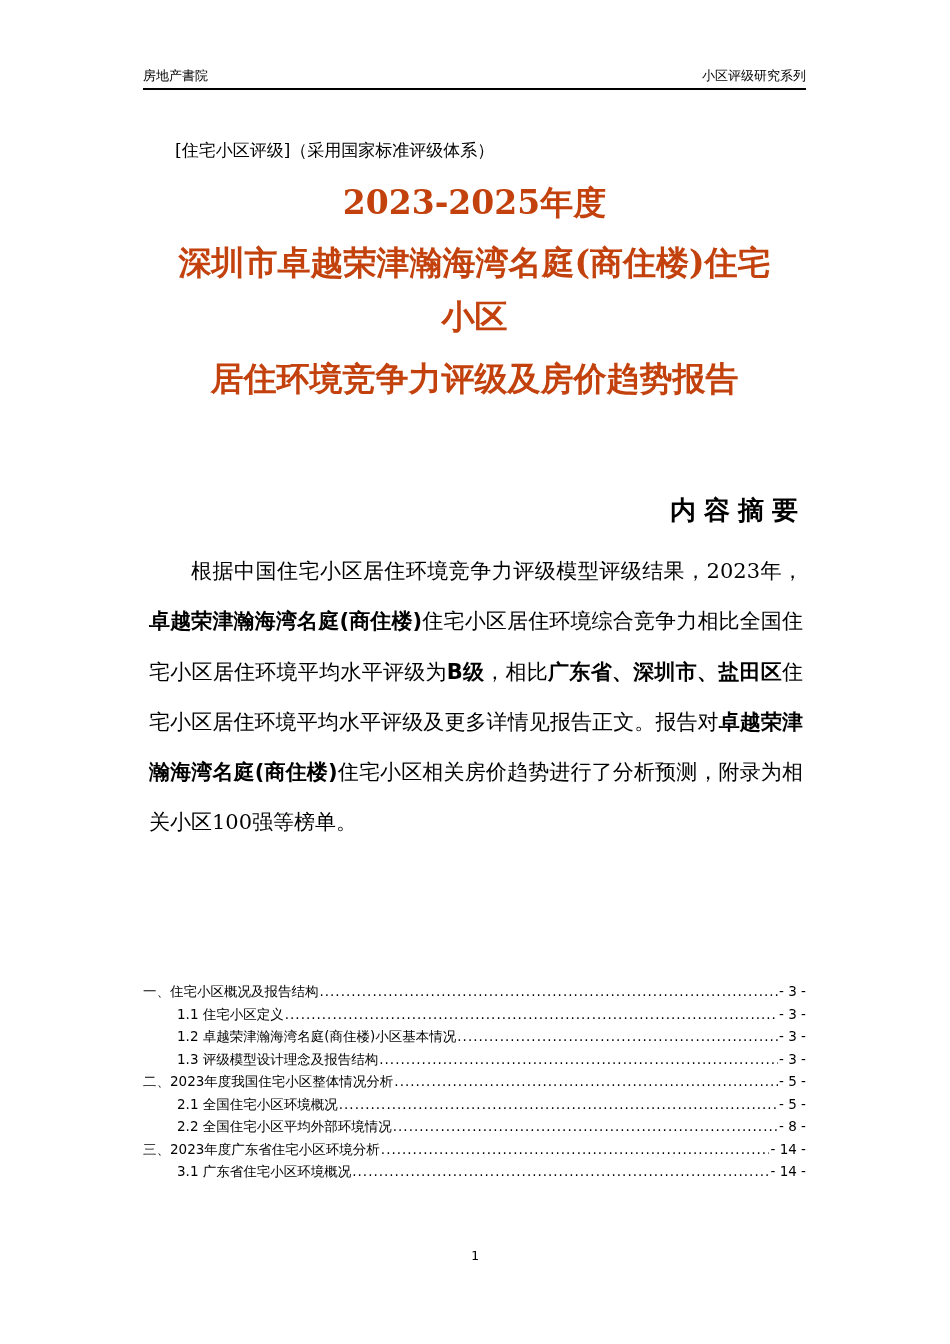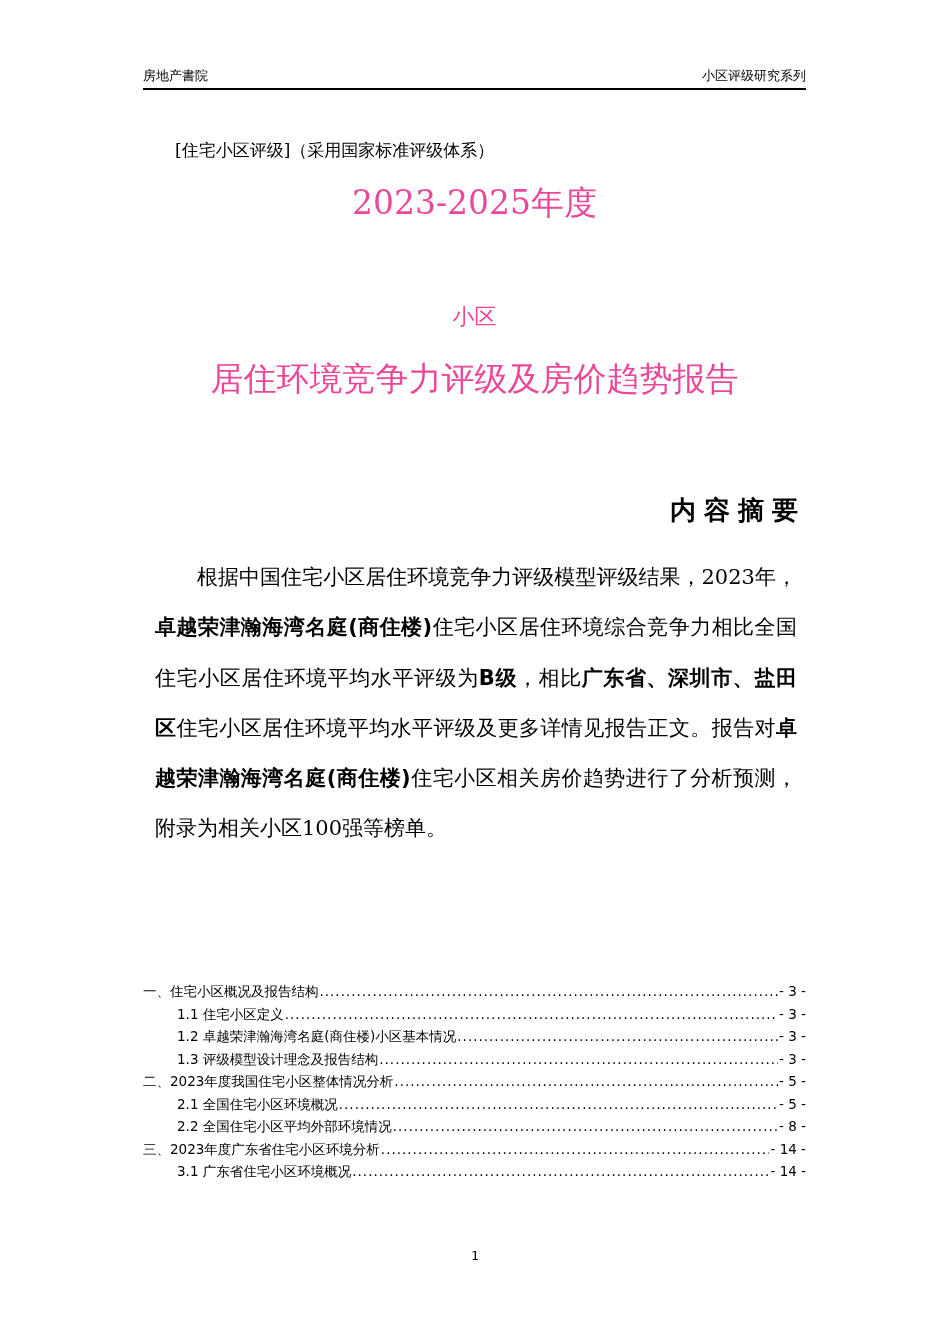--- a/index.html
+++ b/index.html
@@ -10,35 +10,35 @@
     .header { position: absolute; left: 143px; top: 66px; width: 663px; height: 22px;
               border-bottom: 2px solid #000; font-family: "DejaVu Sans", sans-serif;
               font-size: 13px; line-height: 20px; }
     .header .left { position: absolute; left: 0; top: 0; }
     .header .right { position: absolute; right: 0; top: 0; }
 
     .subtitle { position: absolute; left: 143px; top: 138px; font-size: 17px; line-height: 24px;
                 font-family: "DejaVu Serif", serif; margin-left: 32px; }
 
     .title-line { position: absolute; left: 143px; width: 663px; text-align: center;
-                  color: #ec4899; font-family: "DejaVu Serif", serif; font-weight: normal; }
+                  color: #c2410c; font-family: "DejaVu Serif", serif; font-weight: bold; }
     .t1 { top: 180px; font-size: 33px; line-height: 46px; }
     .t2 { top: 240px; font-size: 33px; line-height: 46px; }
-    .t3 { top: 294px; font-size: 22px; line-height: 46px; }
+    .t3 { top: 294px; font-size: 33px; line-height: 46px; }
     .t4 { top: 356px; font-size: 33px; line-height: 46px; }
     .t5 { top: 418px; font-size: 24px; line-height: 40px; }
 
     .abstract-title { position: absolute; left: 143px; width: 663px; top: 490px; text-align: right;
                       font-family: "DejaVu Sans", sans-serif; font-weight: bold; font-size: 26px;
                       letter-spacing: 8px; line-height: 40px; }
 
     .abstract { position: absolute; left: 143px; top: 540px; width: 666px;
                 font-size: 21px; line-height: 50.3px; text-align: justify;
                 font-family: "DejaVu Serif", serif; }
-    .abstract p { margin: 12px; text-indent: 2em; }
+    .abstract p { margin: 6px; text-indent: 2em; }
     .abstract b { font-family: "DejaVu Sans", sans-serif; font-weight: bold; }
 
     .toc-title { position: absolute; left: 143px; width: 663px; top: 934px; text-align: center;
                  font-family: "DejaVu Sans", sans-serif; font-weight: bold; font-size: 24px;
                  letter-spacing: 14px; line-height: 36px; }
 
     .toc { position: absolute; left: 143px; top: 980px; width: 663px; }
     .toc-item { display: flex; align-items: baseline; height: 22.5px; font-size: 13.5px;
                 line-height: 22.5px; font-family: "DejaVu Sans", sans-serif; }
     .toc-item.lvl2 { padding-left: 34px; }
@@ -57,20 +57,21 @@
 <div class="page">
 
   <div class="header">
     <span class="left">房地产書院</span>
     <span class="right">小区评级研究系列</span>
   </div>
 
   <div class="subtitle">[住宅小区评级]（采用国家标准评级体系）</div>
 
   <div class="title-line t1">2023-2025年度</div>
+  <div class="title-line t2">深圳市卓越荣津瀚海湾名庭(商住楼)住宅</div>
   <div class="title-line t3">小区</div>
   <div class="title-line t4">居住环境竞争力评级及房价趋势报告</div>
 
   <div class="abstract-title">内容摘要</div>
 
   <div class="abstract">
     <p>
       <span>根据中国住宅小区居住环境竞争力评级模型评级结果，2023年，</span><b>卓越荣津瀚海湾名庭(商住楼)</b><span>住宅小区居住环境综合竞争力相比全国住宅小区居住环境平均水平评级为</span><b>B级</b><span>，相比</span><b>广东省、深圳市、盐田区</b><span>住宅小区居住环境平均水平评级及更多详情见报告正文。报告对</span><b>卓越荣津瀚海湾名庭(商住楼)</b><span>住宅小区相关房价趋势进行了分析预测，附录为相关小区100强等榜单。</span>
     </p>
   </div>

